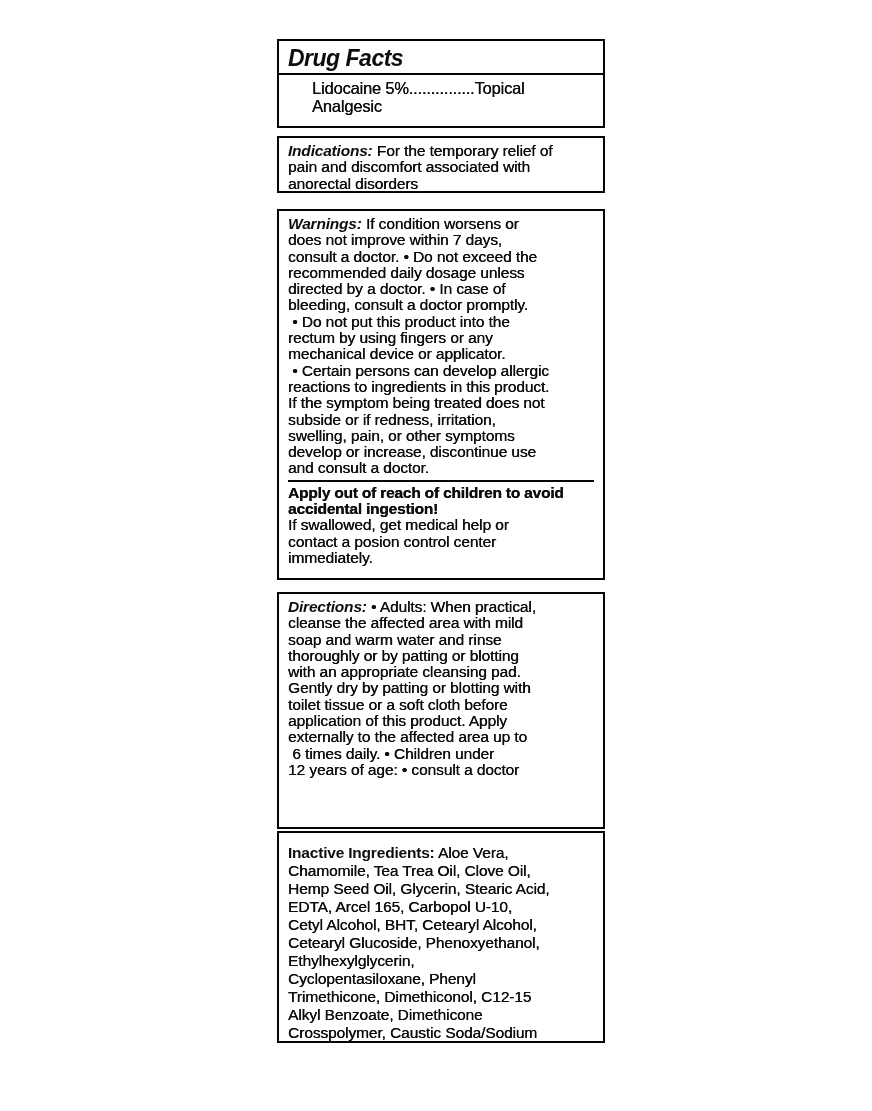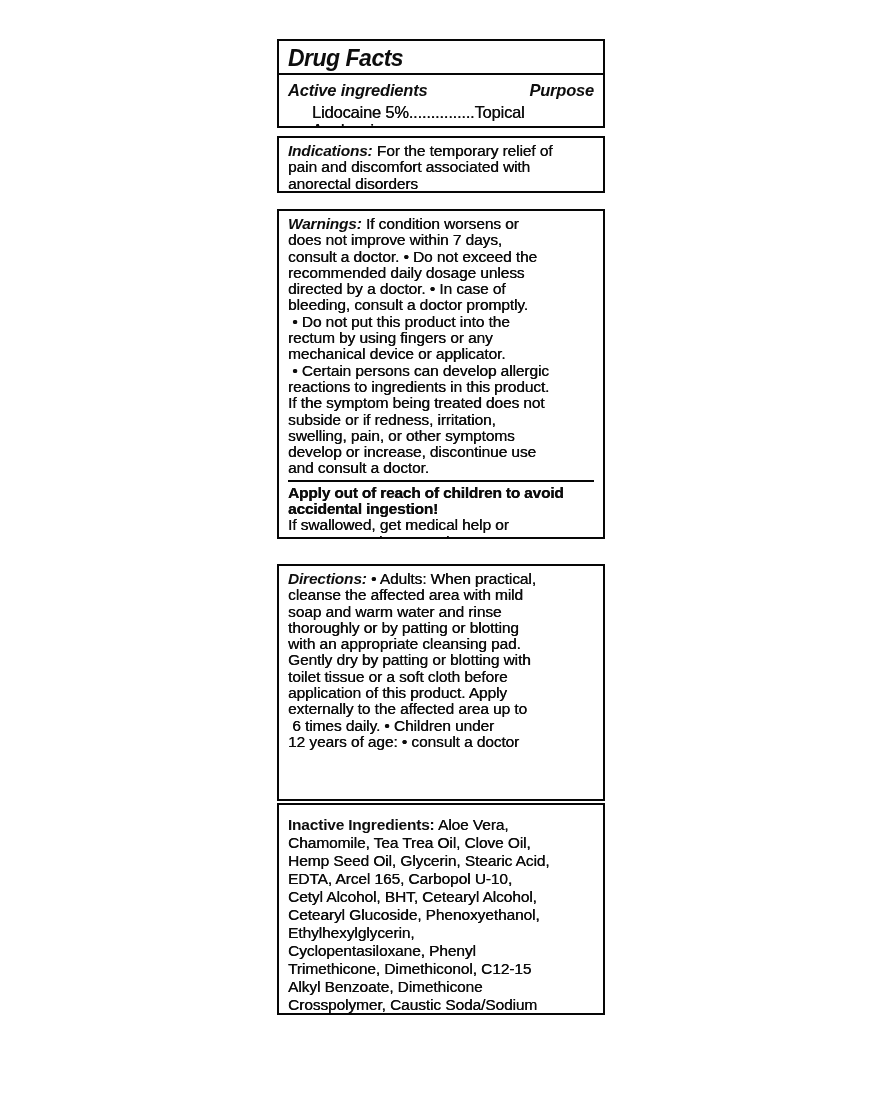--- a/index.html
+++ b/index.html
@@ -22,21 +22,21 @@
     width: 328px;
   }
   .box {
     box-sizing: border-box;
     border: 2.5px solid #060606;
     background: #ffffff;
     overflow: hidden;
   }
   .box-title-ai     { height: 89px;  margin-bottom: 8px; }
   .box-indications  { height: 57px;  margin-bottom: 16px; }
-  .box-warnings     { height: 330px; margin-bottom: 25px; }
+  .box-warnings     { height: 371px; margin-bottom: 12px; }
   .box-directions   { height: 237px; margin-bottom: 2px; }
   .box-inactive     { height: 212px; }
 
   .title-row {
     padding: 3px 9px 1px 9px;
     border-bottom: 2.5px solid #060606;
     font-size: 23px;
     line-height: 28px;
     font-weight: 700;
     font-style: italic;
@@ -91,24 +91,20 @@
     margin: 3px 1px 3px 0;
   }
 </style>
 </head>
 <body>
 
 <div class="label-col">
 
   <section class="box box-title-ai">
     <div class="title-row">Drug Facts</div>
-    <div class="ai-head-row">
-      <span>Active ingredients</span>
-      <span>Purpose</span>
-    </div>
     <div class="ai-entry-row">Lidocaine 5%...............Topical Analgesic</div>
   </section>
 
   <section class="box box-indications">
     <div class="sect">
       <span class="h-bi">Indications:</span><span class="pre"> For the temporary relief of
 pain and discomfort associated with
 anorectal disorders</span>
     </div>
   </section>

